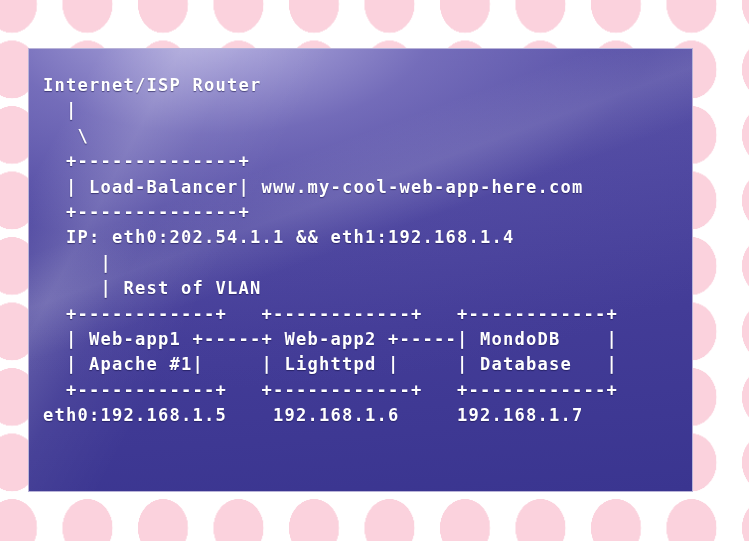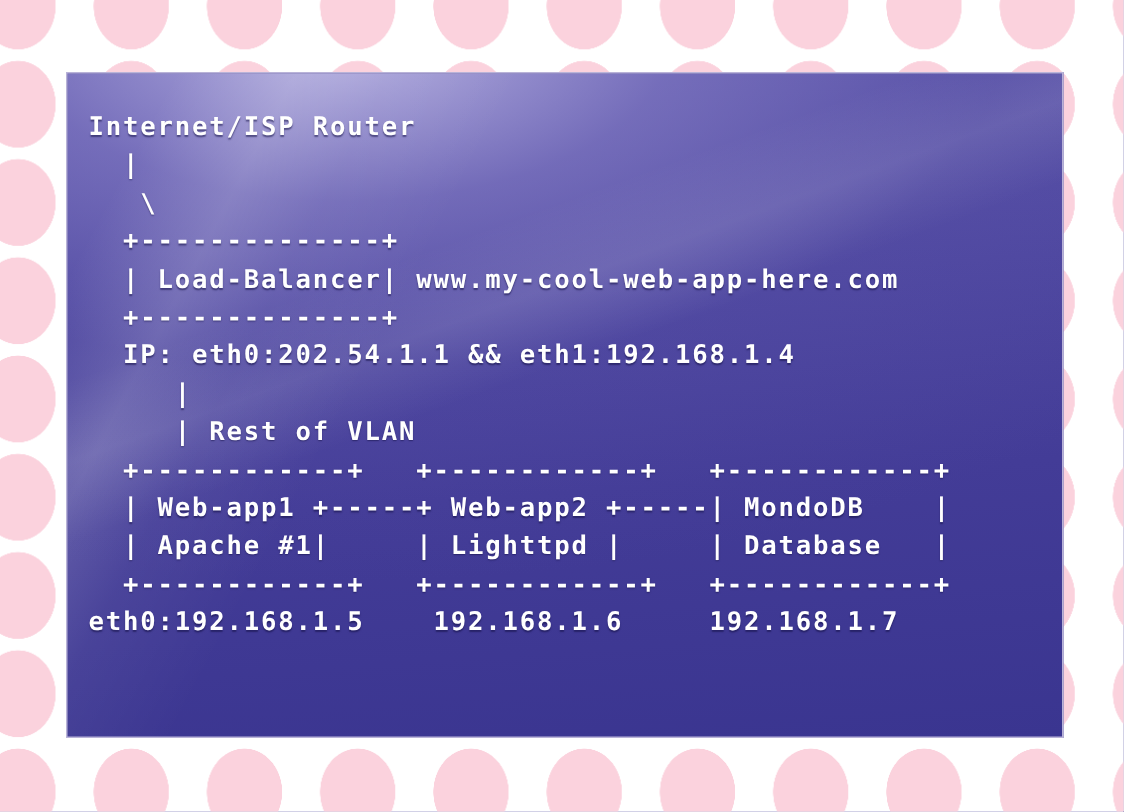--- a/index.html
+++ b/index.html
@@ -34,21 +34,21 @@
     background-image:
       radial-gradient(ellipse 26px 30px at 26px 30px, #fbd2dd 0 96%, rgba(251,210,221,0) 97%);
     background-size: 75.5px 65.5px;
     background-position: 24px 7px;
     opacity: 0;
   }
 
   
   #terminal-panel {
     position: absolute;
-    left: 44px;
+    left: 28px;
     top: 48px;
     width: 665px;
     height: 444px;
     box-sizing: border-box;
     border: 1px solid #b9b3d8;
     background-color: #4a4499;
     background-image:
       linear-gradient(118deg,
           rgba(255,255,255,0.00) 8%,
           rgba(255,255,255,0.16) 17%,

